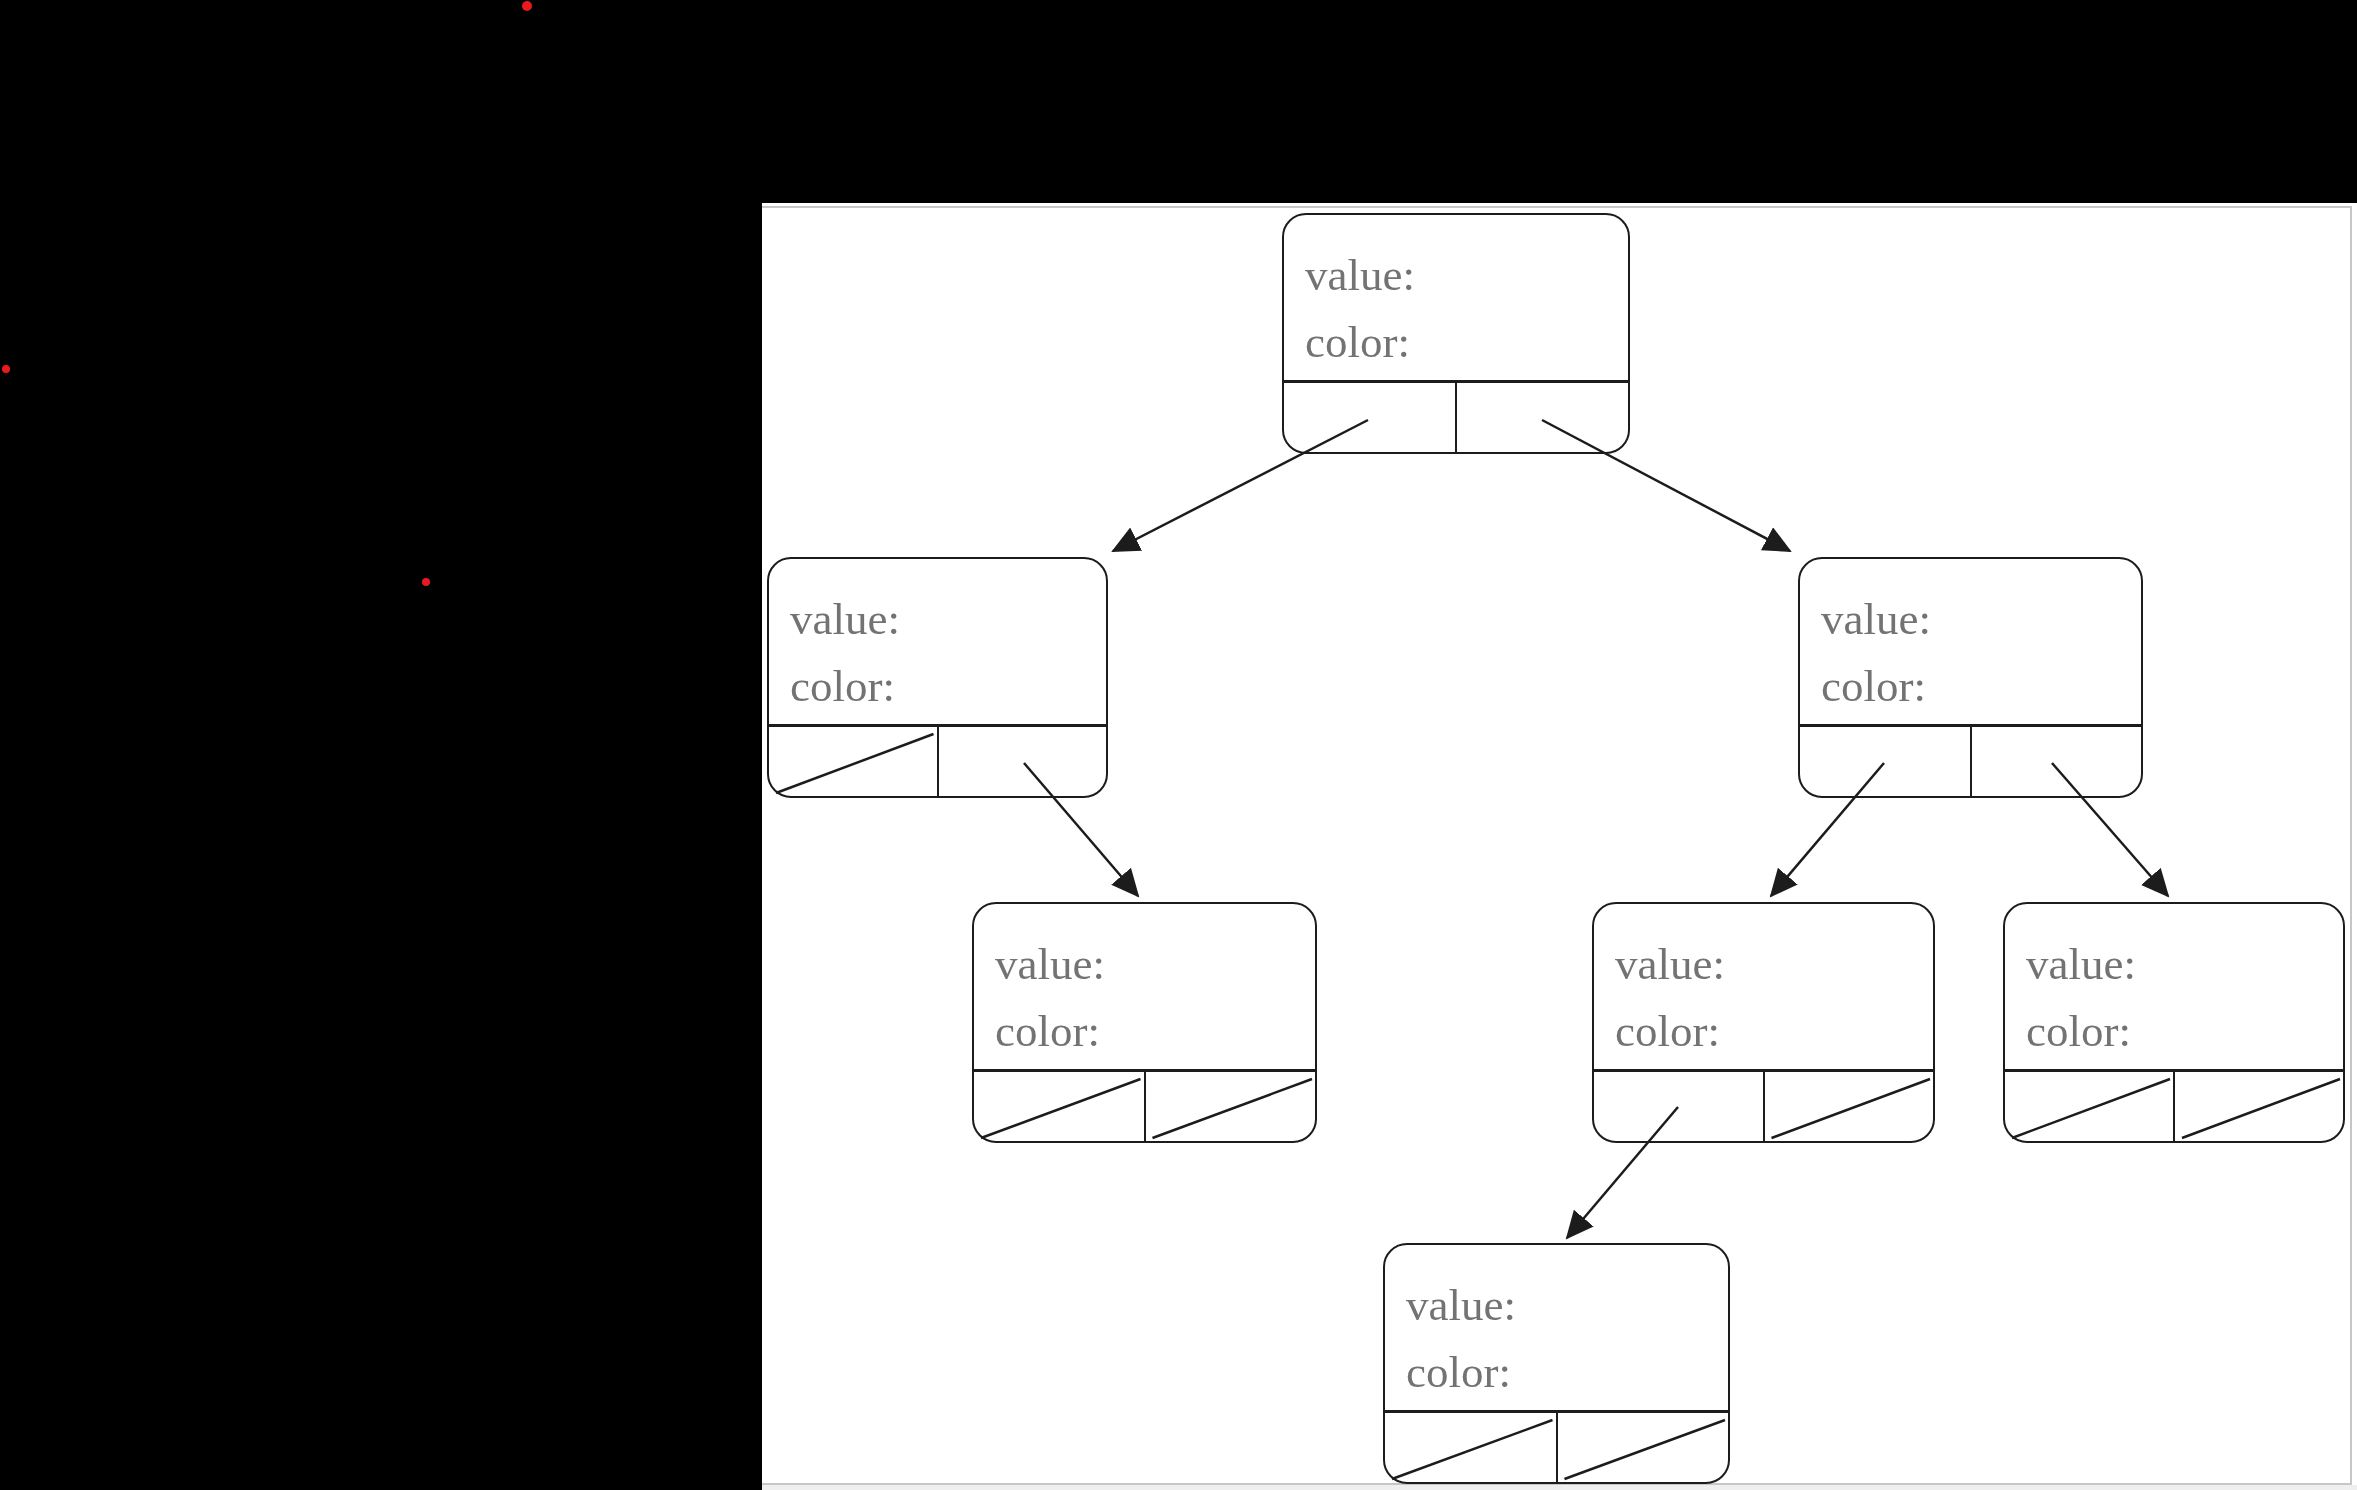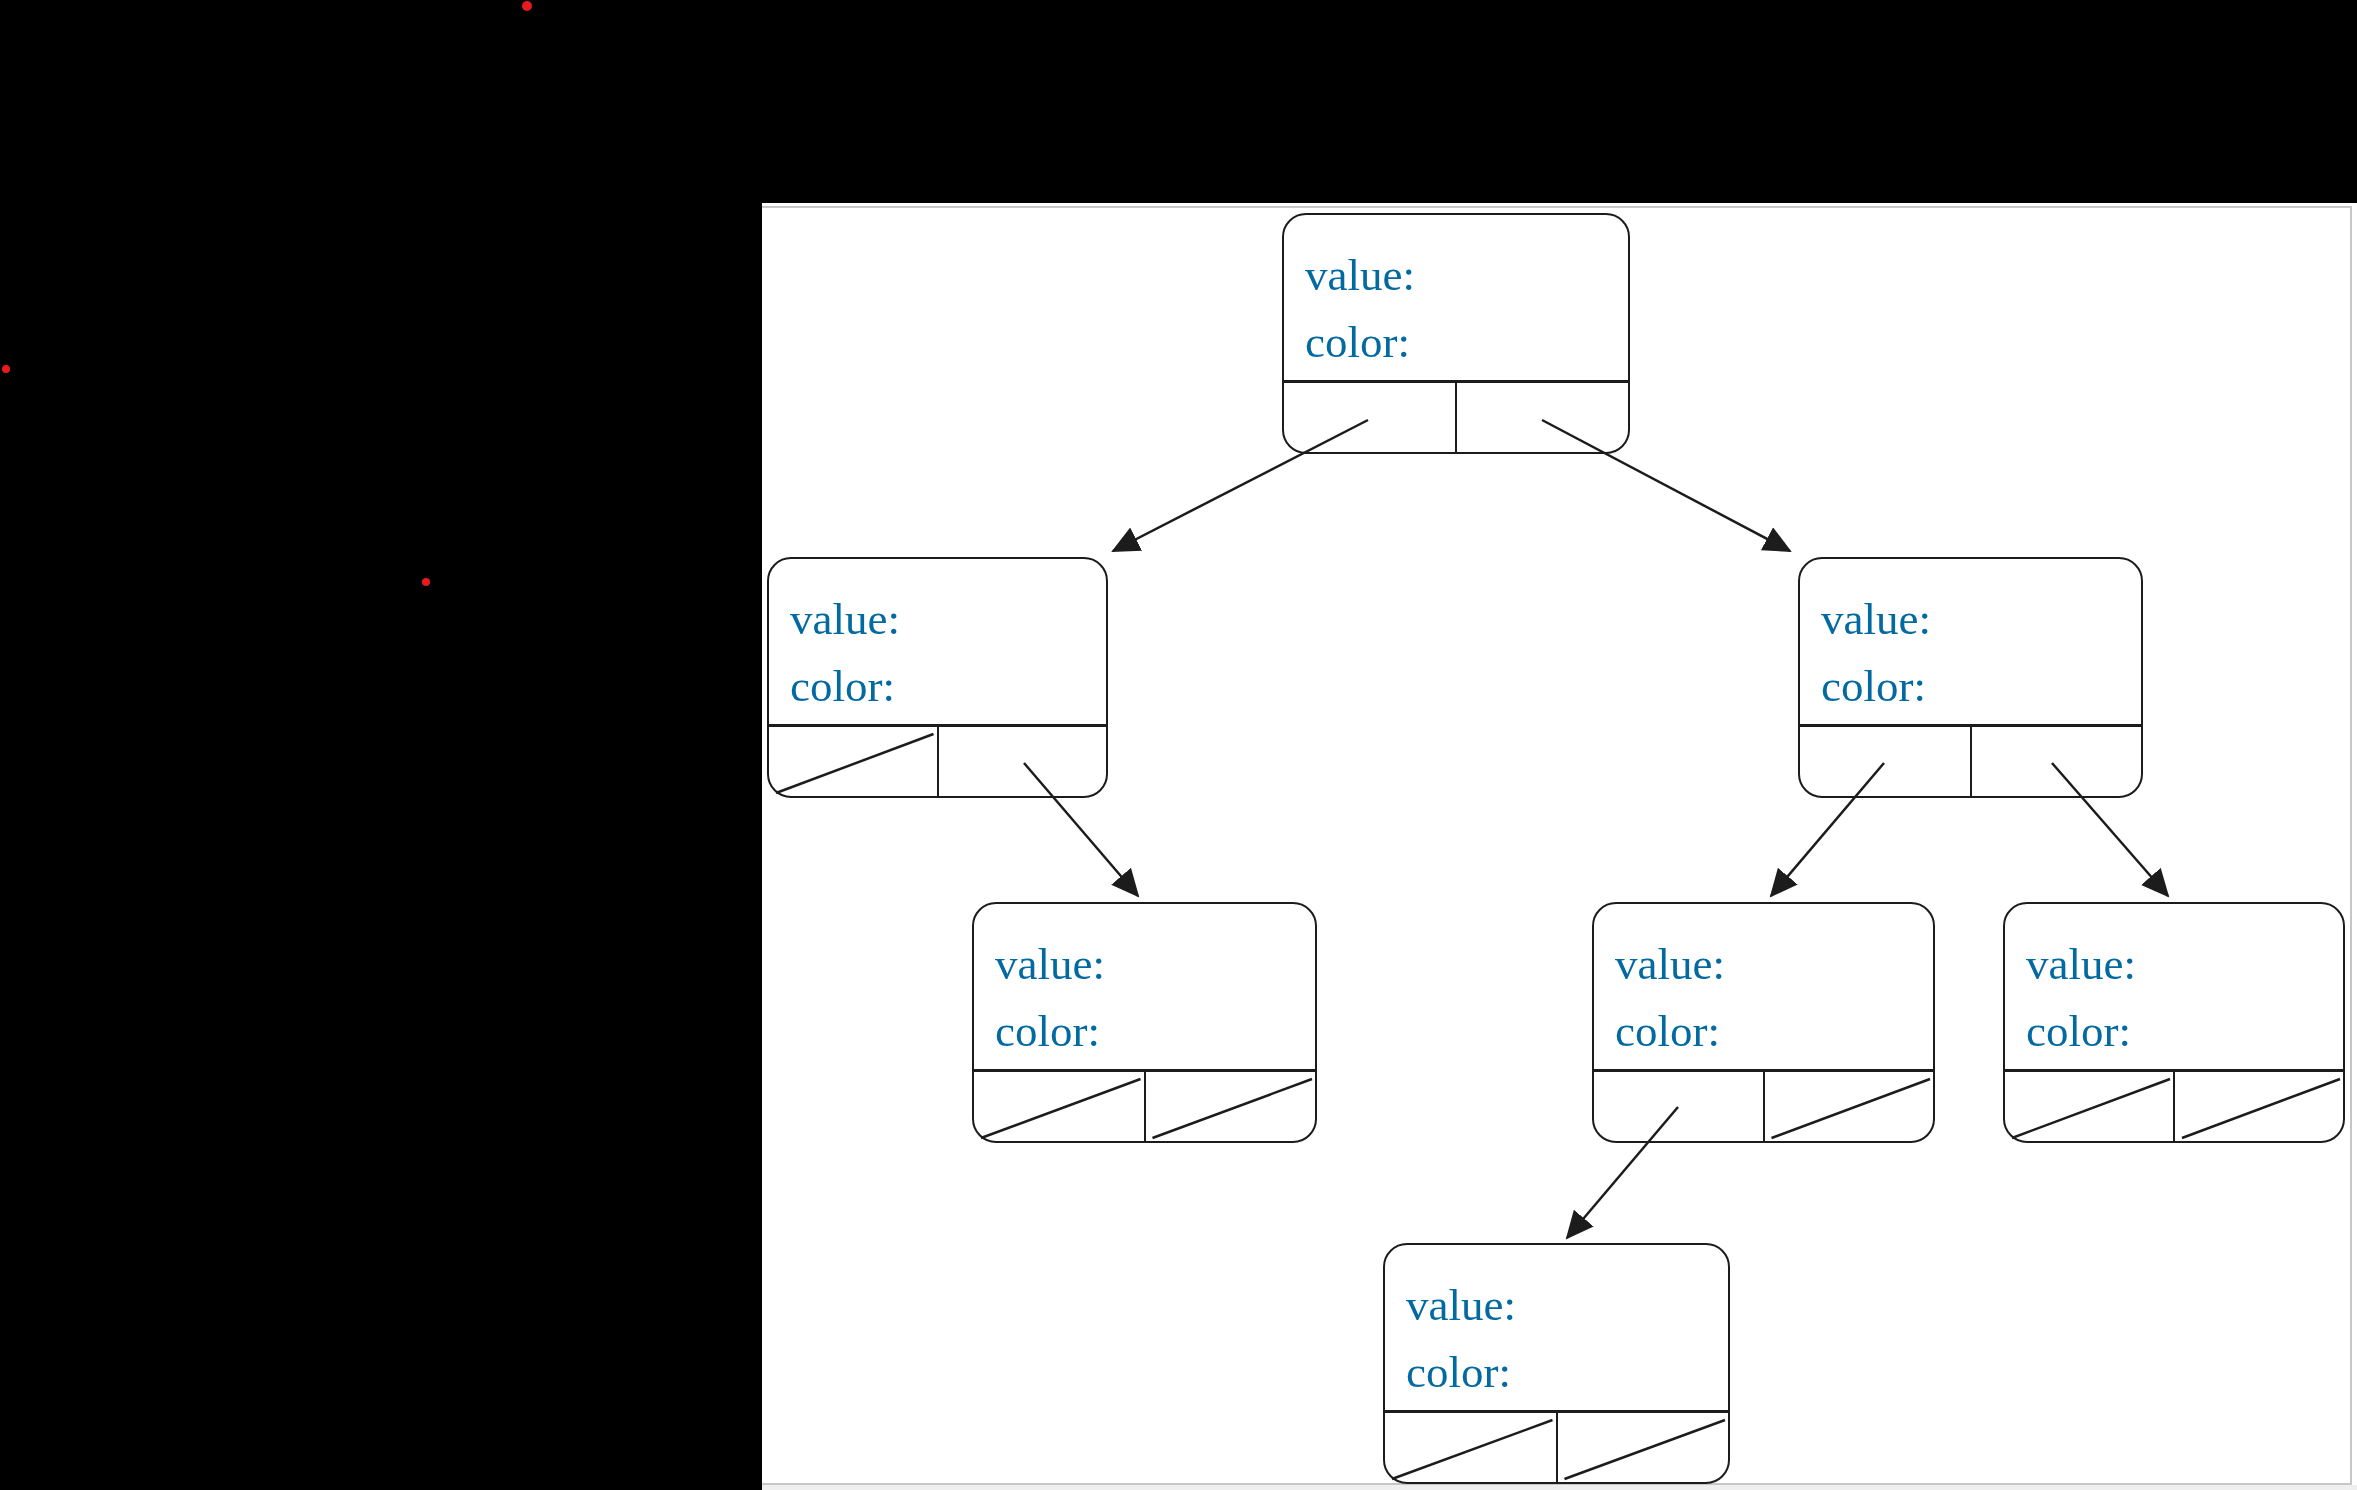--- a/index.html
+++ b/index.html
@@ -26,21 +26,21 @@
     overflow:hidden;
     z-index:2;
   }
   .node .labels{
     position:absolute;left:0;right:0;top:0;
     padding:27px 0 0 21px;
   }
   .node .lbl{
     font-size:45px;
     line-height:67px;
-    color:#0369a1;
+    color:#737373;
     white-space:nowrap;
   }
   .node .prow{
     position:absolute;left:0;right:0;bottom:0;
     height:69px;
     border-top:3px solid #1c1c1c;
     display:flex;
   }
   .node .cell{flex:1;}
   .node .cell.left{border-right:2.5px solid #1c1c1c;}

